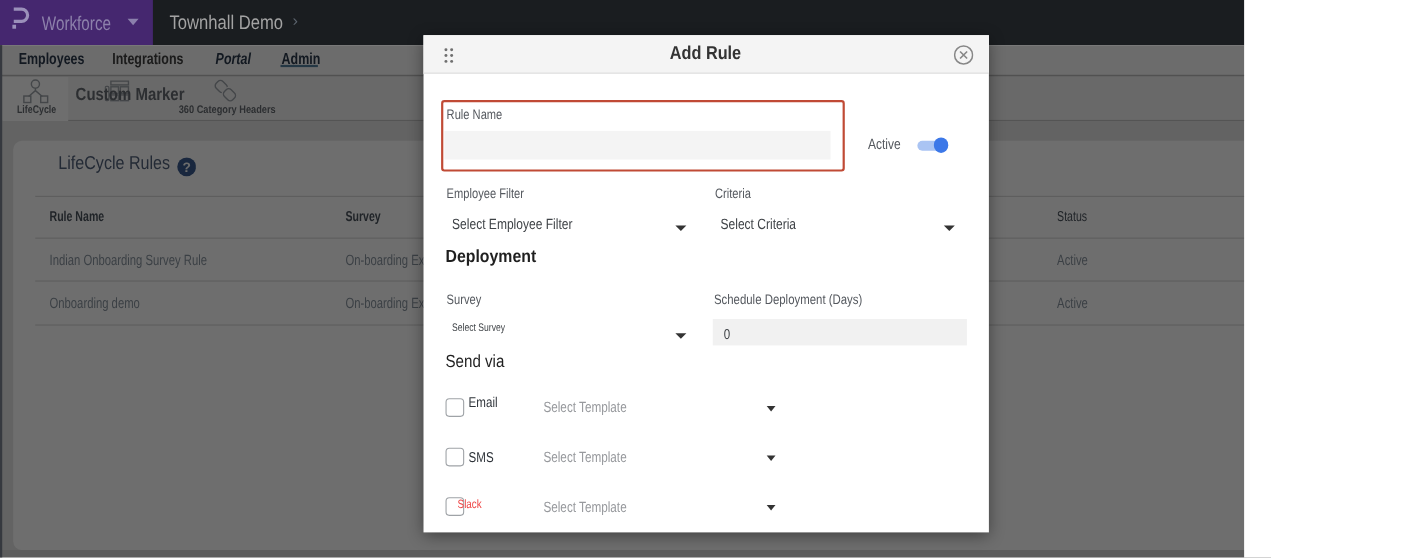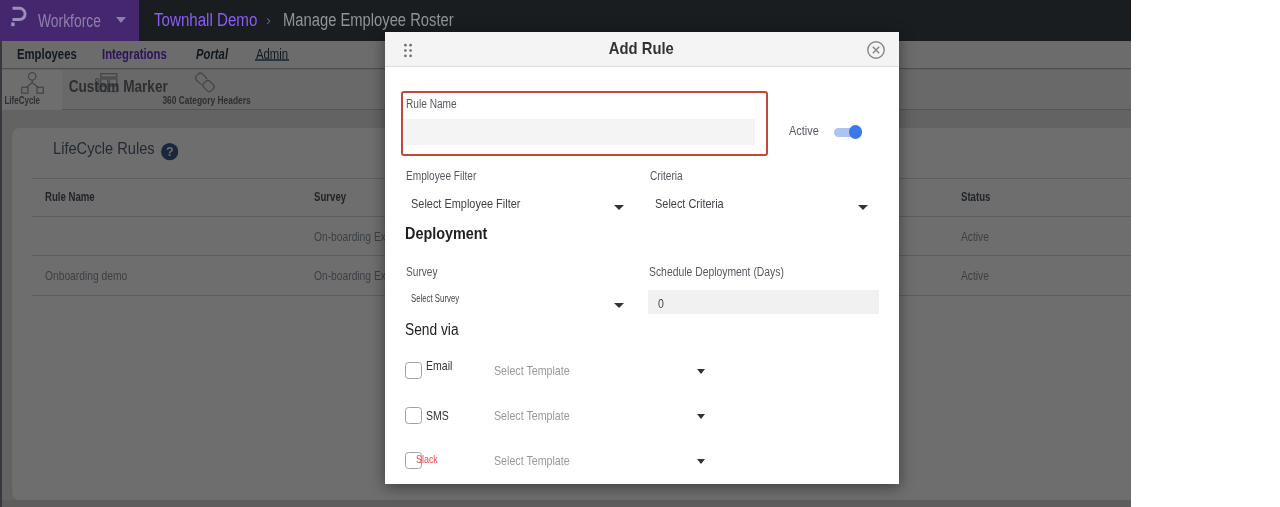--- a/index.html
+++ b/index.html
@@ -16,57 +16,56 @@
   <div class="abs" style="left:0;top:0;width:1280px;height:41px;background:#1a1d20;">
     <div class="abs" style="left:0;top:0;width:139px;height:41px;background:#45276f;"></div>
 
     <svg class="abs" style="left:11px;top:5px;" width="18" height="22" viewBox="0 0 18 22">
       <path d="M1.5 3.3 H8.5 A5.6 5.6 0 0 1 8.5 14.5 H1.5" fill="none" stroke="#9b90ba" stroke-width="2.9"></path>
       <rect x="0.2" y="17.5" width="3.4" height="3.6" fill="#9b90ba"></rect>
     </svg>
     <div class="abs" style="left:38px;top:10.5px;font-size:18px;color:#8d81ab;"><span class="t" style="transform:scaleX(.77);">Workforce</span></div>
     <div class="abs" style="left:116px;top:17px;width:0;height:0;border-left:5px solid transparent;border-right:5px solid transparent;border-top:6.5px solid #8b80ac;"></div>
 
-    <div class="abs" style="left:154px;top:10px;font-size:18px;color:#8b5cf6;"><span class="t" style="transform:scaleX(.84);">Townhall Demo</span></div>
+    <div class="abs" style="left:154px;top:10px;font-size:18px;color:#a3a3a3;"><span class="t" style="transform:scaleX(.84);">Townhall Demo</span></div>
     <div class="abs" style="left:266px;top:11px;font-size:15px;color:#5c646d;">›</div>
-    <div class="abs" style="left:283px;top:10px;font-size:18px;color:#8f9499;"><span class="t" style="transform:scaleX(.82);">Manage Employee Roster</span></div>
 
     <svg class="abs" style="left:1182px;top:8.5px;" width="24" height="24" viewBox="0 0 24 24">
       <circle cx="12" cy="12" r="11" fill="none" stroke="#666666" stroke-width="1.3"></circle>
       <circle cx="10.5" cy="10.5" r="4.2" fill="none" stroke="#8f8f8f" stroke-width="1.6"></circle>
       <line x1="13.7" y1="13.7" x2="17" y2="17" stroke="#8f8f8f" stroke-width="1.6"></line>
     </svg>
     <svg class="abs" style="left:1214.5px;top:8.5px;" width="24" height="24" viewBox="0 0 24 24">
       <circle cx="12" cy="12" r="11" fill="none" stroke="#666666" stroke-width="1.3"></circle>
       <text x="12" y="16.5" text-anchor="middle" font-size="12.5" font-weight="bold" fill="#8f8f8f" font-family="Liberation Sans">?</text>
     </svg>
     <svg class="abs" style="left:1248px;top:8.5px;" width="24" height="24" viewBox="0 0 24 24">
       <circle cx="12" cy="12" r="11" fill="none" stroke="#666666" stroke-width="1.3"></circle>
       <text x="12" y="15.8" text-anchor="middle" font-size="10.5" font-weight="bold" fill="#8f8f8f" font-family="Liberation Sans" textLength="15.5" lengthAdjust="spacingAndGlyphs">DW</text>
     </svg>
   </div>
 
   <div class="abs" style="left:0;top:41px;width:1280px;height:27.5px;background:#fafafa;border-bottom:1px solid #b5b5b5;">
     <div class="abs" style="left:16.5px;top:4.5px;font-size:14.5px;font-weight:bold;color:#2c3a4d;"><span class="t" style="transform:scaleX(.78);">Employees</span></div>
-    <div class="abs" style="left:102px;top:4.5px;font-size:14.5px;font-weight:bold;color:#6d28d9;"><span class="t" style="transform:scaleX(.78);">Integrations</span></div>
+    <div class="abs" style="left:102px;top:4.5px;font-size:14.5px;font-weight:bold;color:#404040;"><span class="t" style="transform:scaleX(.78);">Integrations</span></div>
     <div class="abs" style="left:196px;top:4.5px;font-size:14.5px;font-weight:bold;color:#2c3a4d;font-style:italic;"><span class="t" style="transform:scaleX(.78);">Portal</span></div>
-    <div class="abs" style="left:255.5px;top:4.5px;font-size:14.5px;font-weight:normal;color:#2c3a4d;"><span class="t" style="transform:scaleX(.78);">Admin</span></div>
+    <div class="abs" style="left:255.5px;top:4.5px;font-size:14.5px;font-weight:bold;color:#2c3a4d;"><span class="t" style="transform:scaleX(.78);">Admin</span></div>
     <div class="abs" style="left:255px;top:18px;width:34px;height:2px;background:#54809f;"></div>
   </div>
 
   <div class="abs" style="left:0;top:69.5px;width:1280px;height:40.5px;background:#f4f4f4;border-bottom:1px solid #c2c2c2;">
     <div class="abs" style="left:2px;top:0;width:60px;height:40.5px;background:#ffffff;"></div>
 
     <svg class="abs" style="left:18px;top:1.5px;" width="30" height="24" viewBox="0 0 30 24">
       <circle cx="14.2" cy="5.4" r="3.7" fill="none" stroke="#9da3a9" stroke-width="1.3"></circle>
       <path d="M14.2 9.1 L14.2 11.4 M14.2 11.4 L8 16.8 M14.2 11.4 L20.5 16.8" fill="none" stroke="#9da3a9" stroke-width="1.3"></path>
       <rect x="3.7" y="16.3" width="6.3" height="5.9" fill="none" stroke="#9da3a9" stroke-width="1.3"></rect>
       <rect x="19" y="16.3" width="6.3" height="5.9" fill="none" stroke="#9da3a9" stroke-width="1.3"></rect>
     </svg>
-    <div class="abs" style="left:0;top:25.5px;width:66px;text-align:left;font-size:10px;font-weight:bold;color:#676c72;"><span class="tc" style="transform:scaleX(.8);">LifeCycle</span></div>
+    <div class="abs" style="left:0;top:25.5px;width:66px;text-align:center;font-size:10px;font-weight:bold;color:#676c72;"><span class="tc" style="transform:scaleX(.8);">LifeCycle</span></div>
 
     <svg class="abs" style="left:95px;top:3.5px;" width="23" height="20" viewBox="0 0 23 20">
       <rect x="5.8" y="0.7" width="16" height="3.5" fill="none" stroke="#9da3a9" stroke-width="1.3"></rect>
       <rect x="0.6" y="5.6" width="3.4" height="12.9" rx="1.2" fill="none" stroke="#9da3a9" stroke-width="1.2"></rect>
       <rect x="5.8" y="5.9" width="6.9" height="6.1" fill="none" stroke="#9da3a9" stroke-width="1.3"></rect>
       <rect x="14.4" y="5.9" width="7.4" height="6.1" fill="none" stroke="#9da3a9" stroke-width="1.3"></rect>
       <rect x="5.8" y="13.3" width="6.9" height="5.2" fill="none" stroke="#9da3a9" stroke-width="1.3"></rect>
       <rect x="14.4" y="13.3" width="7.4" height="5.2" fill="none" stroke="#9da3a9" stroke-width="1.3"></rect>
     </svg>
     <div class="abs" style="left:60px;top:8px;width:94px;text-align:right;font-size:16px;font-weight:bold;color:#676c72;"><span class="tc" style="transform:scaleX(.85);">Custom Marker</span></div>
@@ -90,21 +89,22 @@
   <div class="abs" style="left:1168px;top:135px;width:66px;height:27px;background:#4285f4;border-radius:4px;text-align:center;">
     <div style="margin-top:7px;font-size:13px;font-weight:bold;color:#fff;"><span class="tc">Add Rule</span></div>
   </div>
 
   <div class="abs" style="left:32px;top:178px;width:1226px;height:0;border-top:1px solid #d8d8d8;"></div>
   <div class="abs" style="left:32px;top:216px;width:1226px;height:0;border-top:1px solid #d8d8d8;"></div>
   <div class="abs" style="left:32px;top:255px;width:1226px;height:0;border-top:1px solid #d8d8d8;"></div>
   <div class="abs" style="left:32px;top:294.5px;width:1226px;height:0;border-top:1px solid #d8d8d8;"></div>
   <div class="abs" style="left:44.6px;top:189px;font-size:13px;font-weight:bold;color:#4c545e;"><span class="t" style="transform:scaleX(.74);">Rule Name</span></div>
   <div class="abs" style="left:313.9px;top:189px;font-size:13px;font-weight:bold;color:#4c545e;"><span class="t" style="transform:scaleX(.74);">Survey</span></div>
-  <div class="abs" style="left:961px;top:189px;font-size:13px;font-weight:bold;color:#4c545e;"><span class="t" style="transform:scaleX(.74);">Status</span></div>
+  <div class="abs" style="left:961px;top:189px;font-size:13px;font-weight:normal;color:#4c545e;"><span class="t" style="transform:scaleX(.74);">Status</span></div>
+  <div class="abs" style="left:44.6px;top:228.5px;font-size:13.5px;color:#8a95a0;"><span class="t" style="transform:scaleX(.76);">Indian Onboarding Survey Rule</span></div>
   <div class="abs" style="left:313.9px;top:228.5px;font-size:13.5px;color:#8a95a0;"><span class="t" style="transform:scaleX(.76);">On-boarding Experience Survey</span></div>
   <div class="abs" style="left:961px;top:228.5px;font-size:13.5px;color:#8a95a0;"><span class="t" style="transform:scaleX(.76);">Active</span></div>
   <div class="abs" style="left:44.6px;top:267.5px;font-size:13.5px;color:#8a95a0;"><span class="t" style="transform:scaleX(.76);">Onboarding demo</span></div>
   <div class="abs" style="left:313.9px;top:267.5px;font-size:13.5px;color:#8a95a0;"><span class="t" style="transform:scaleX(.76);">On-boarding Experience Survey</span></div>
   <div class="abs" style="left:961px;top:267.5px;font-size:13.5px;color:#8a95a0;"><span class="t" style="transform:scaleX(.76);">Active</span></div>
 
   <div class="abs" style="left:0;top:500px;width:1280px;height:7px;background:#d8d8d8;"></div>
 
   <div class="abs" style="left:0;top:41px;width:1280px;height:466px;background:rgba(0,0,0,0.57);"></div>
   <div class="abs" style="left:0;top:41px;width:2px;height:466px;background:#36393f;"></div>

